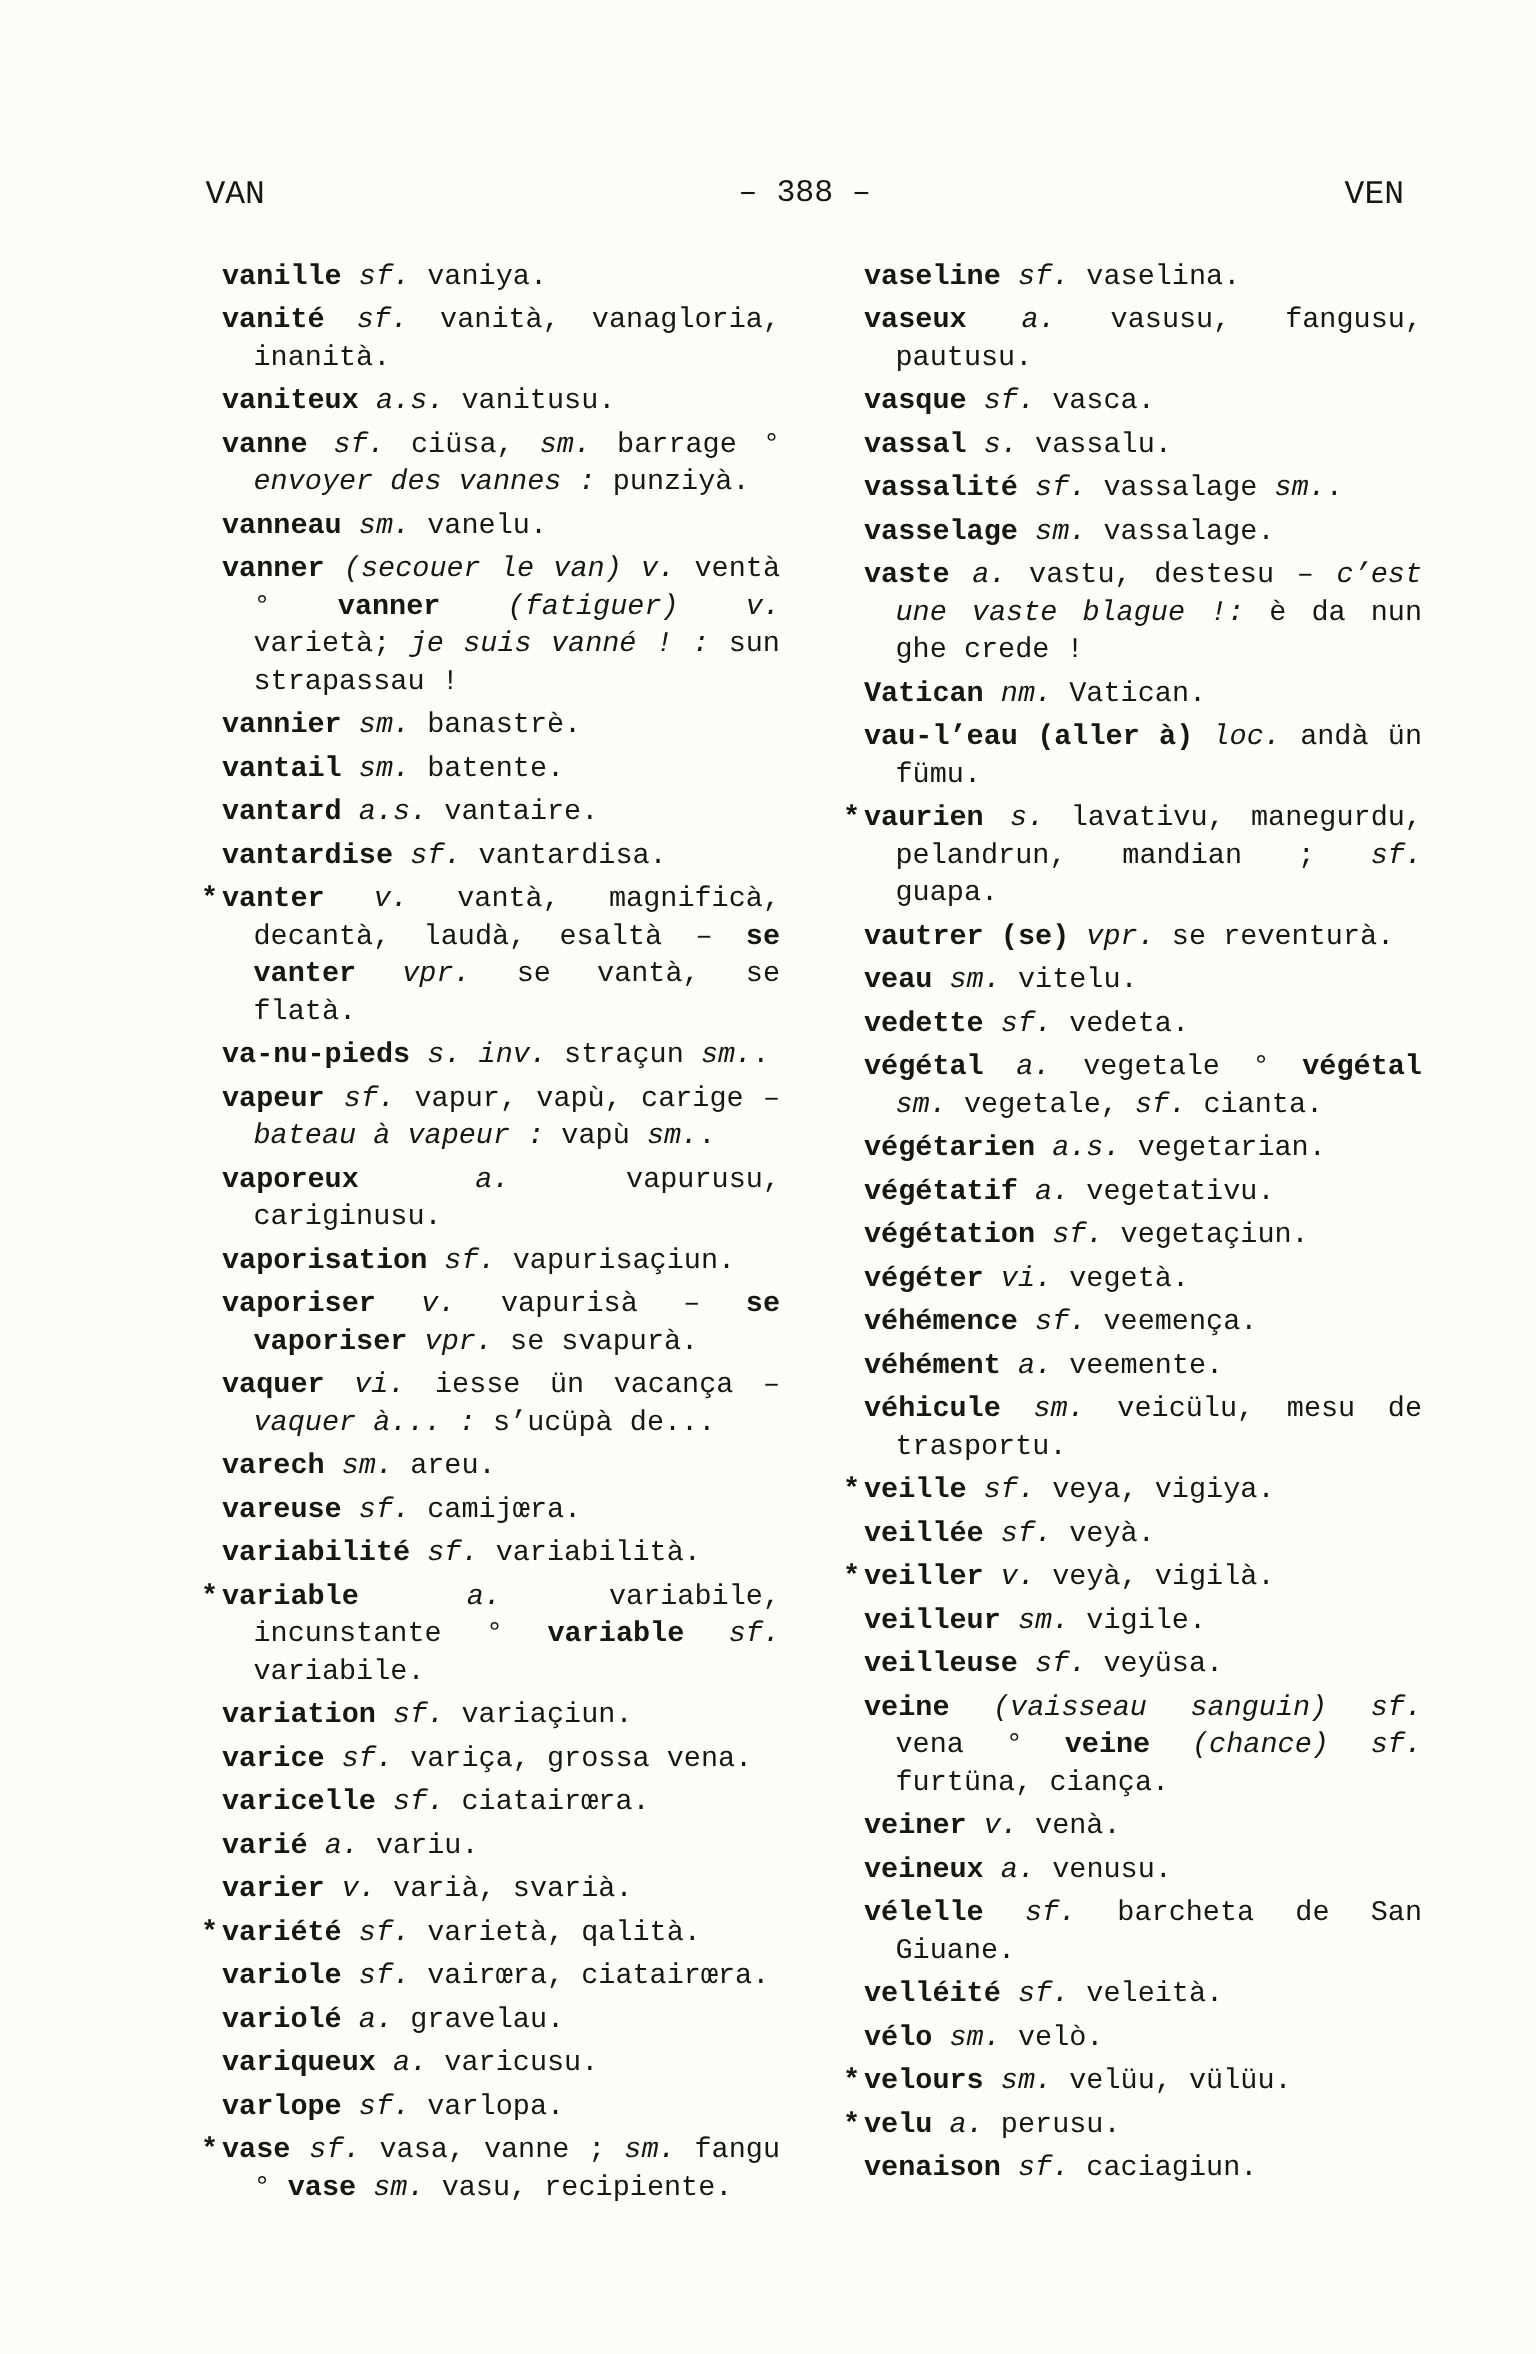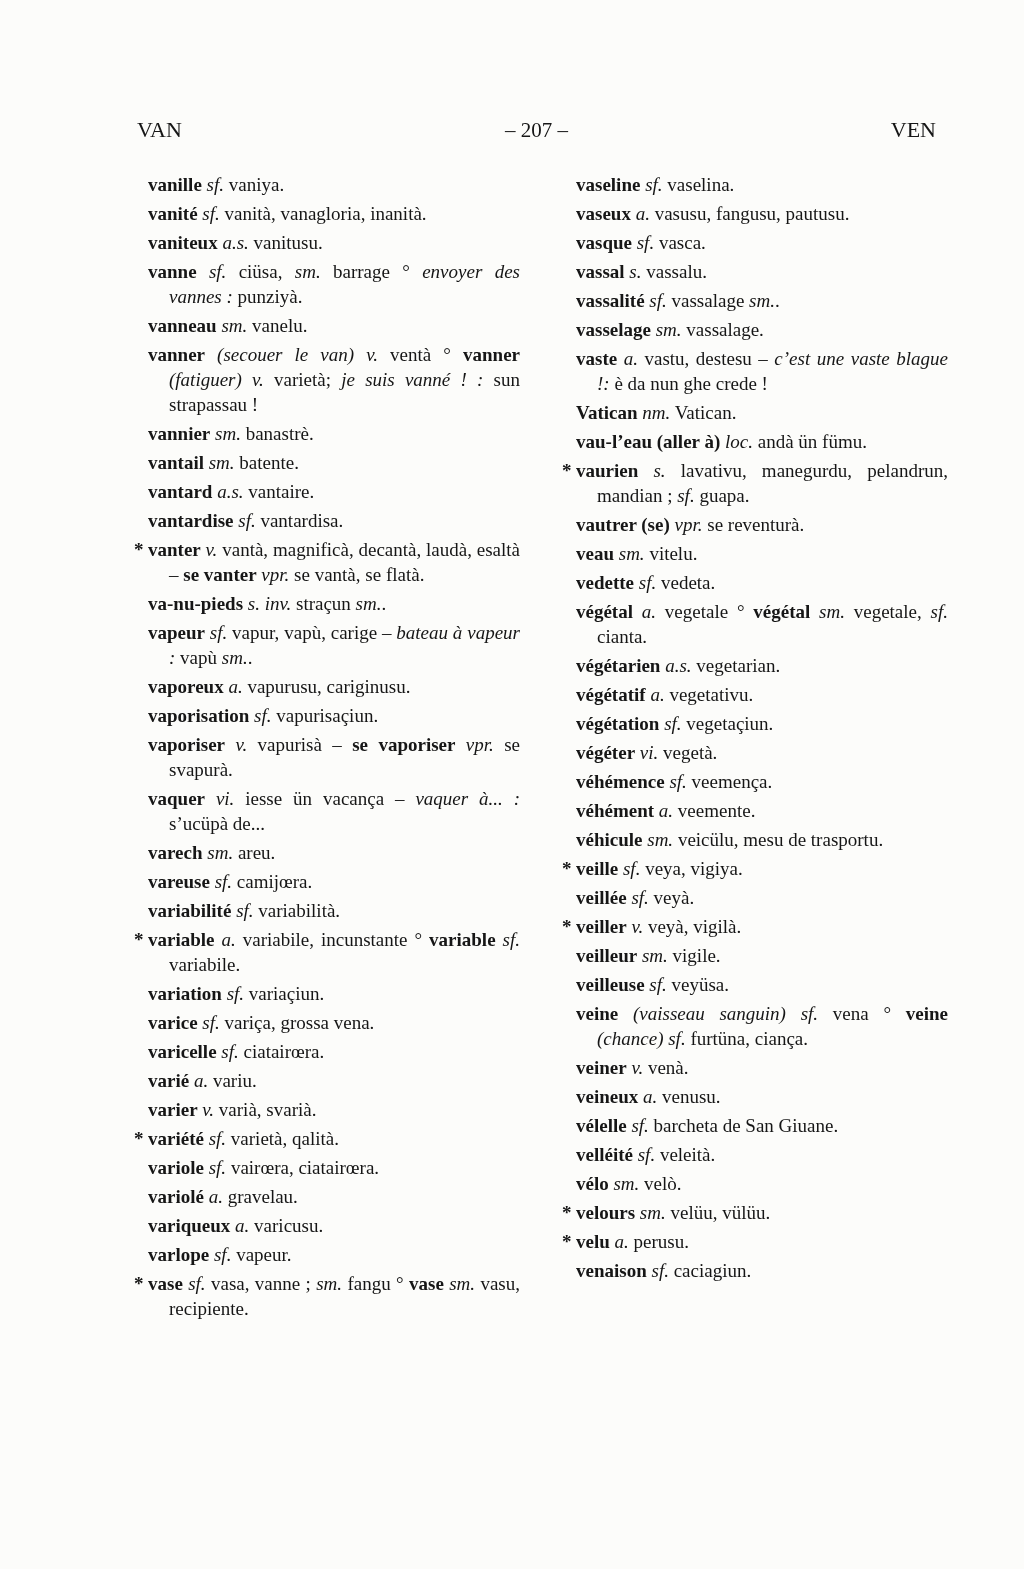--- a/index.html
+++ b/index.html
@@ -6,21 +6,21 @@
     margin: 0;
     padding: 0;
     background: #f4f4f2;
   }
   .page {
     position: relative;
     width: 1024px;
     height: 1569px;
     background: #fcfcfa;
     color: #161616;
-    font-family: Liberation Serif, serif;
+    font-family: Liberation Mono, monospace;
     overflow: hidden;
   }
   .running-head {
     position: absolute;
     top: 116px;
     left: 137px;
     right: 88px;
     height: 28px;
     font-size: 22px;
     line-height: 28px;
@@ -64,21 +64,21 @@
   .seg-i { font-style: italic; }
   .seg-n { font-weight: 400; font-style: normal; }
 </style>
 </head>
 <body>
 
 <div class="page">
 
   <div class="running-head">
     <span class="hw-left">VAN</span>
-    <span class="pageno">– 207 –</span>
+    <span class="pageno">– 388 –</span>
     <span class="hw-right">VEN</span>
   </div>
 
   <div class="columns">
     <div class="column">
         <p class="entry"><span class="seg-b">vanille</span><span class="seg-i"> sf.</span><span class="seg-n"> vaniya.</span></p>
         <p class="entry"><span class="seg-b">vanité</span><span class="seg-i"> sf.</span><span class="seg-n"> vanità, vanagloria, inanità.</span></p>
         <p class="entry"><span class="seg-b">vaniteux</span><span class="seg-i"> a.s.</span><span class="seg-n"> vanitusu.</span></p>
         <p class="entry"><span class="seg-b">vanne</span><span class="seg-i"> sf.</span><span class="seg-n"> ciüsa, </span><span class="seg-i">sm.</span><span class="seg-n"> barrage ° </span><span class="seg-i">envoyer des vannes :</span><span class="seg-n"> punziyà.</span></p>
         <p class="entry"><span class="seg-b">vanneau</span><span class="seg-i"> sm.</span><span class="seg-n"> vanelu.</span></p>
@@ -100,21 +100,21 @@
         <p class="entry"><span class="star">*</span><span class="seg-b">variable</span><span class="seg-i"> a.</span><span class="seg-n"> variabile, incunstante ° </span><span class="seg-b">variable</span><span class="seg-i"> sf.</span><span class="seg-n"> variabile.</span></p>
         <p class="entry"><span class="seg-b">variation</span><span class="seg-i"> sf.</span><span class="seg-n"> variaçiun.</span></p>
         <p class="entry"><span class="seg-b">varice</span><span class="seg-i"> sf.</span><span class="seg-n"> variça, grossa vena.</span></p>
         <p class="entry"><span class="seg-b">varicelle</span><span class="seg-i"> sf.</span><span class="seg-n"> ciatairœra.</span></p>
         <p class="entry"><span class="seg-b">varié</span><span class="seg-i"> a.</span><span class="seg-n"> variu.</span></p>
         <p class="entry"><span class="seg-b">varier</span><span class="seg-i"> v.</span><span class="seg-n"> varià, svarià.</span></p>
         <p class="entry"><span class="star">*</span><span class="seg-b">variété</span><span class="seg-i"> sf.</span><span class="seg-n"> varietà, qalità.</span></p>
         <p class="entry"><span class="seg-b">variole</span><span class="seg-i"> sf.</span><span class="seg-n"> vairœra, ciatairœra.</span></p>
         <p class="entry"><span class="seg-b">variolé</span><span class="seg-i"> a.</span><span class="seg-n"> gravelau.</span></p>
         <p class="entry"><span class="seg-b">variqueux</span><span class="seg-i"> a.</span><span class="seg-n"> varicusu.</span></p>
-        <p class="entry"><span class="seg-b">varlope</span><span class="seg-i"> sf.</span><span class="seg-n"> vapeur.</span></p>
+        <p class="entry"><span class="seg-b">varlope</span><span class="seg-i"> sf.</span><span class="seg-n"> varlopa.</span></p>
         <p class="entry"><span class="star">*</span><span class="seg-b">vase</span><span class="seg-i"> sf.</span><span class="seg-n"> vasa, vanne ; </span><span class="seg-i">sm.</span><span class="seg-n"> fangu ° </span><span class="seg-b">vase</span><span class="seg-i"> sm.</span><span class="seg-n"> vasu, recipiente.</span></p>
       </div>
     <div class="column">
         <p class="entry"><span class="seg-b">vaseline</span><span class="seg-i"> sf.</span><span class="seg-n"> vaselina.</span></p>
         <p class="entry"><span class="seg-b">vaseux</span><span class="seg-i"> a.</span><span class="seg-n"> vasusu, fangusu, pautusu.</span></p>
         <p class="entry"><span class="seg-b">vasque</span><span class="seg-i"> sf.</span><span class="seg-n"> vasca.</span></p>
         <p class="entry"><span class="seg-b">vassal</span><span class="seg-i"> s.</span><span class="seg-n"> vassalu.</span></p>
         <p class="entry"><span class="seg-b">vassalité</span><span class="seg-i"> sf.</span><span class="seg-n"> vassalage </span><span class="seg-i">sm.</span><span class="seg-n">.</span></p>
         <p class="entry"><span class="seg-b">vasselage</span><span class="seg-i"> sm.</span><span class="seg-n"> vassalage.</span></p>
         <p class="entry"><span class="seg-b">vaste</span><span class="seg-i"> a.</span><span class="seg-n"> vastu, destesu – </span><span class="seg-i">c’est une vaste blague !:</span><span class="seg-n"> è da nun ghe crede !</span></p>

